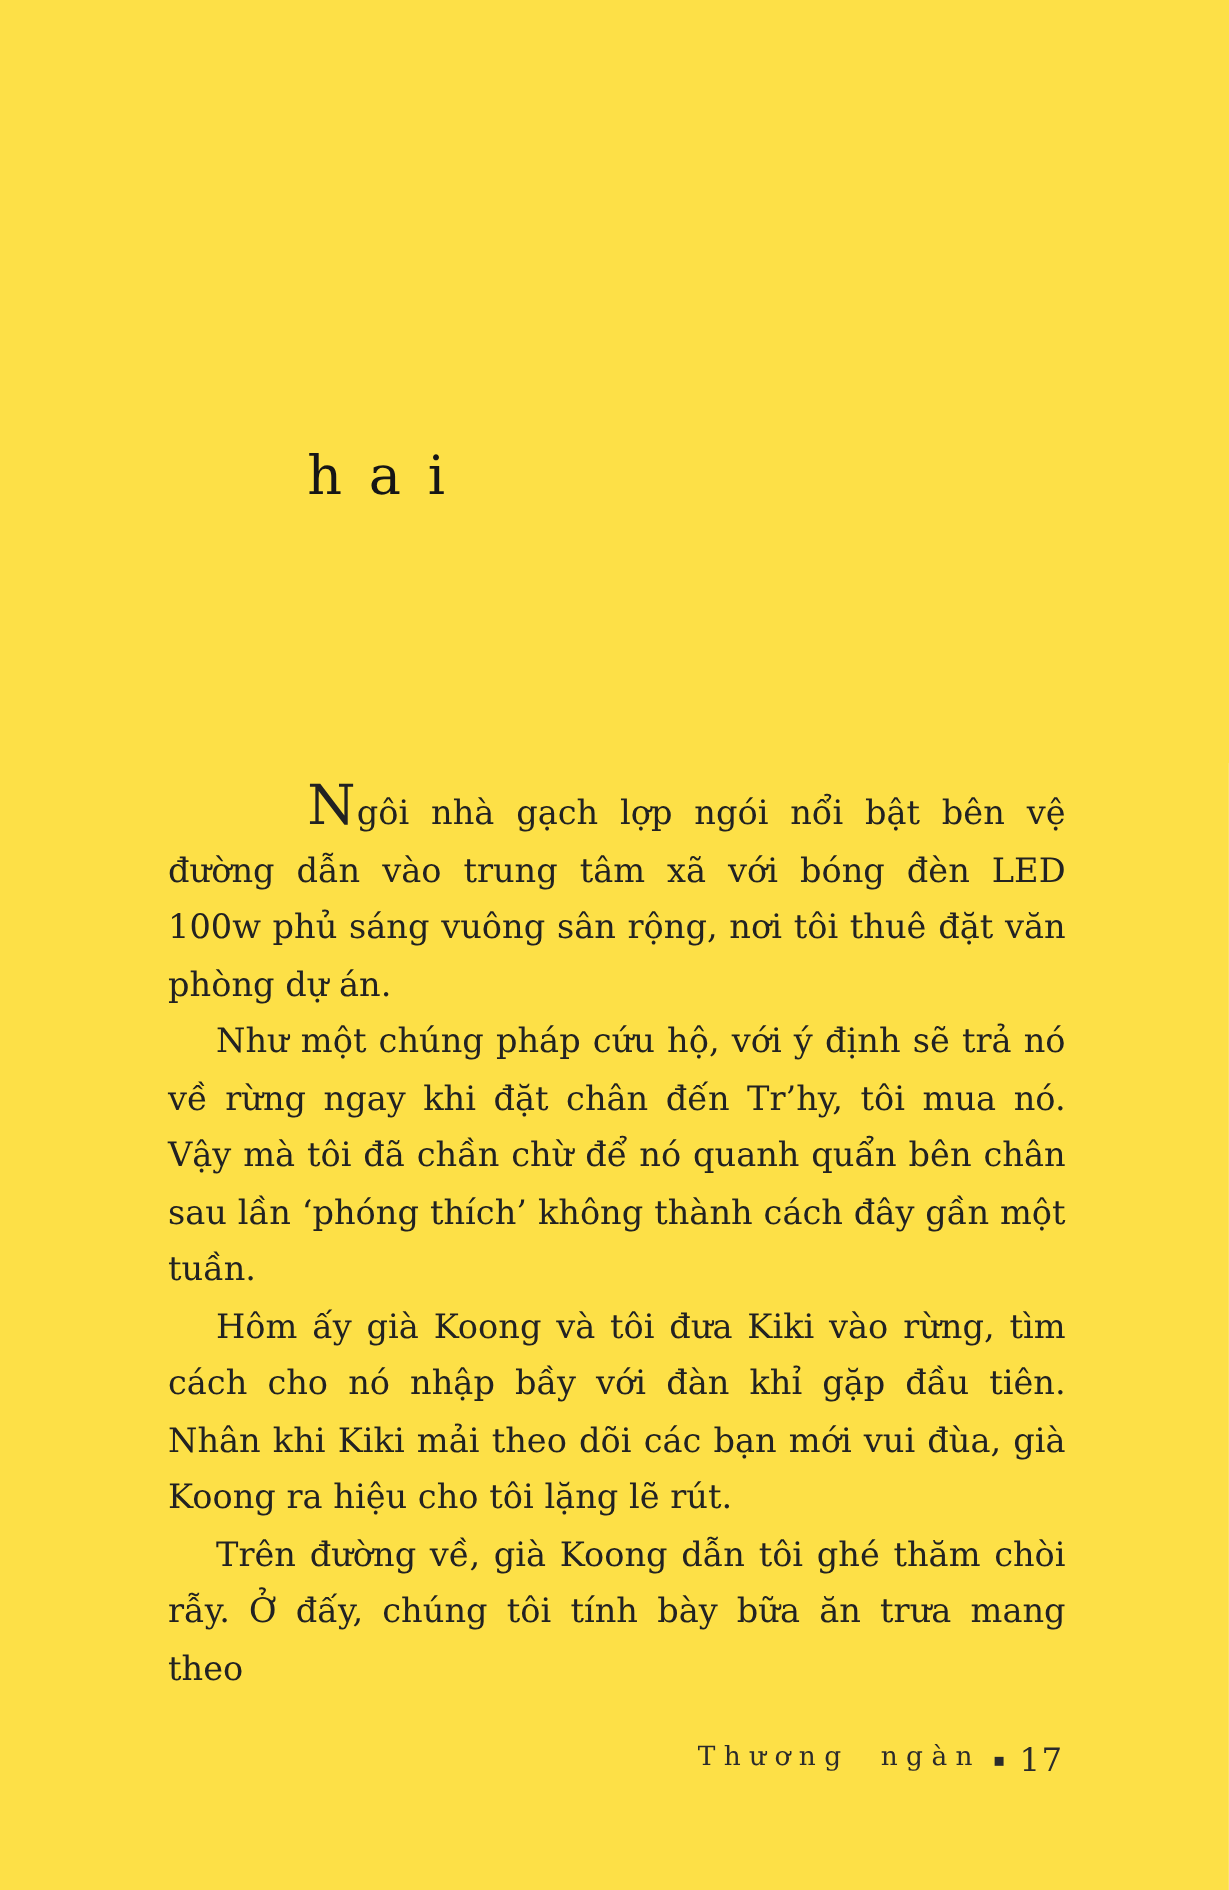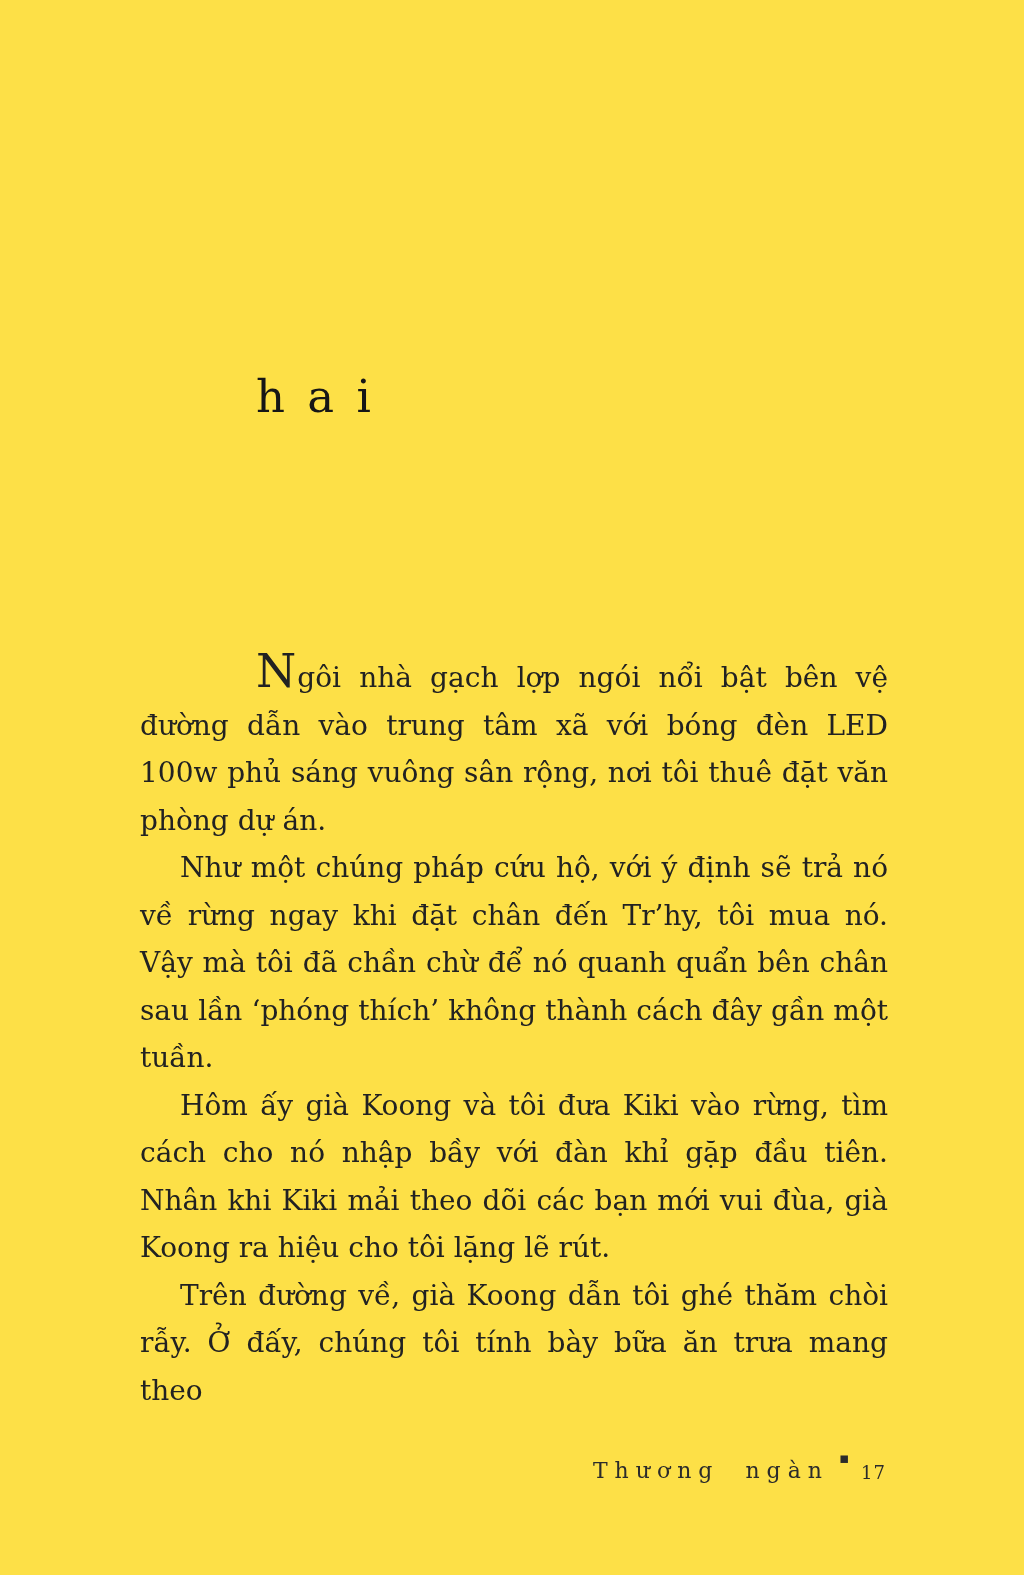--- a/index.html
+++ b/index.html
@@ -50,38 +50,37 @@
   .initial {
     font-size: 46px;
     line-height: 0;
     letter-spacing: 1px;
   }
   .footer {
     position: absolute;
     right: 138px;
     bottom: 92px;
     display: flex;
-    align-items: flex-end;
+    align-items: flex-start;
     color: #2b2b2b;
   }
   .running-title {
     font-size: 22px;
     letter-spacing: 7px;
     word-spacing: 12px;
   }
   .footer-bullet {
     font-size: 15px;
     margin: 0 12px 0 10px;
     align-self: center;
     line-height: 1;
   }
   .page-number {
-    font-size: 18px;
+    font-size: 27px;
     letter-spacing: 1px;
-    margin-top: 28px;
   }
 </style>
 </head>
 <body>
 
 <div class="page">
 
   <h1 class="chapter-title">h a i</h1>
 
   <div class="body-text">

